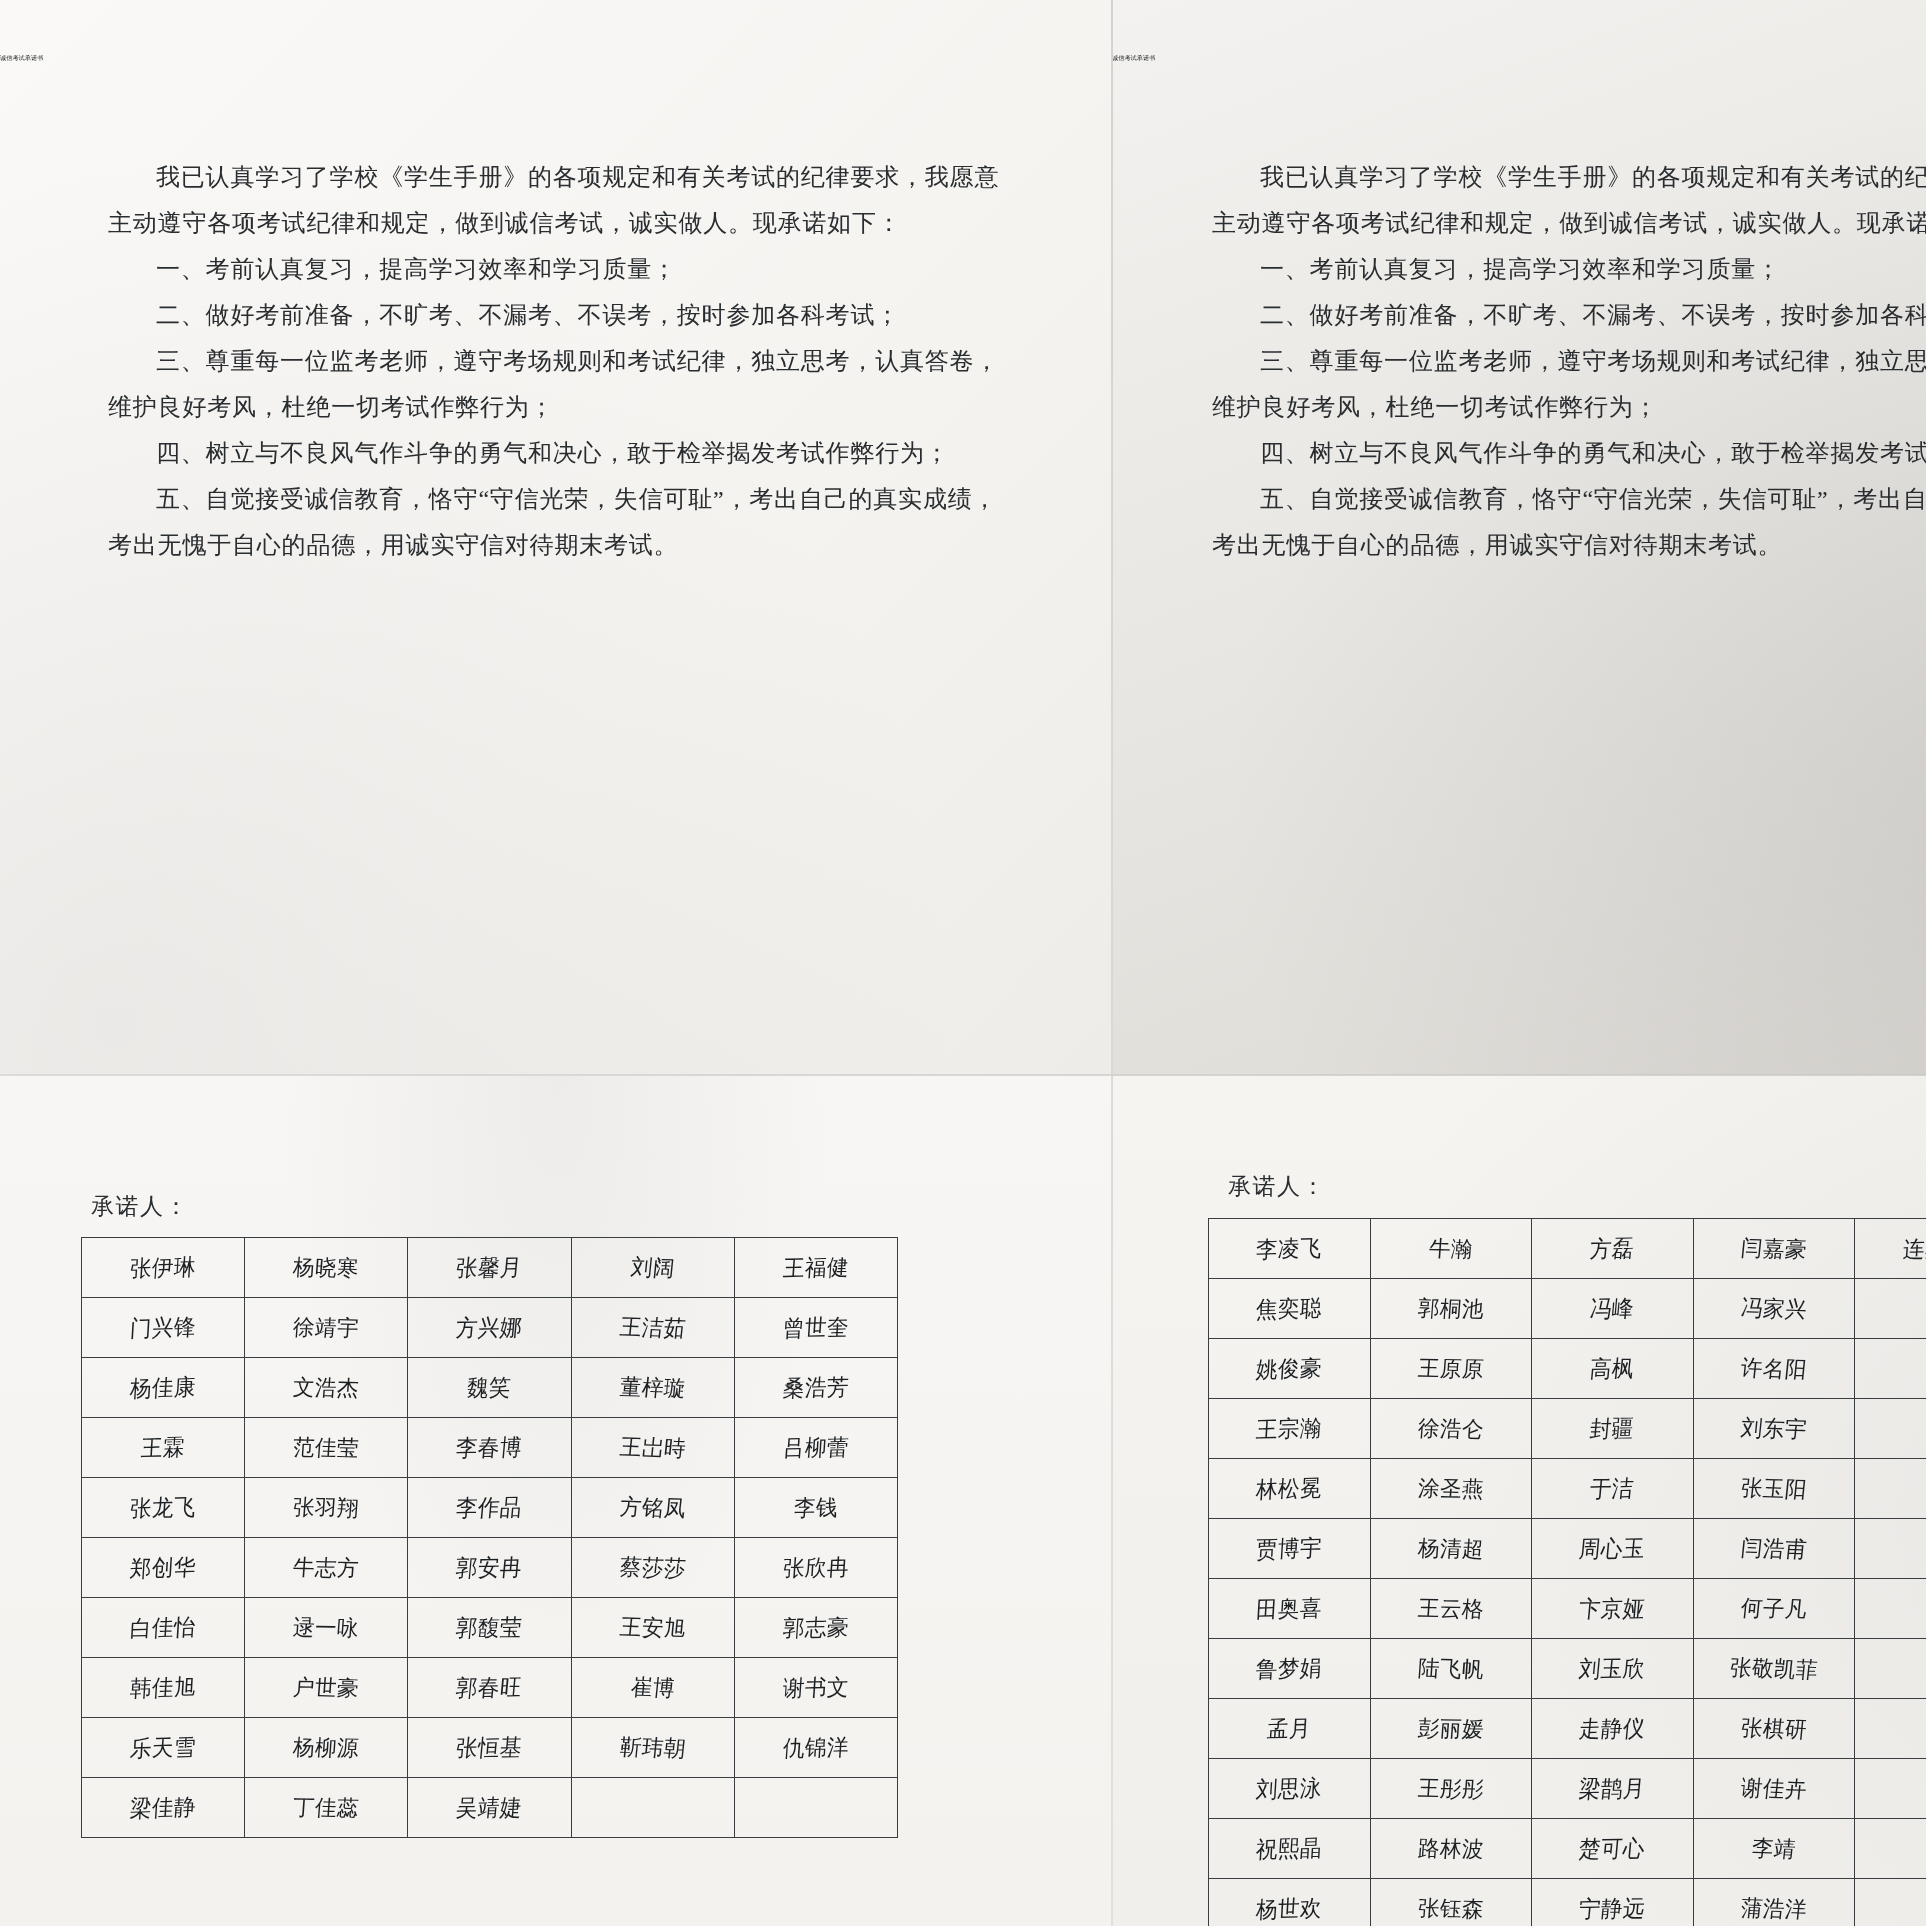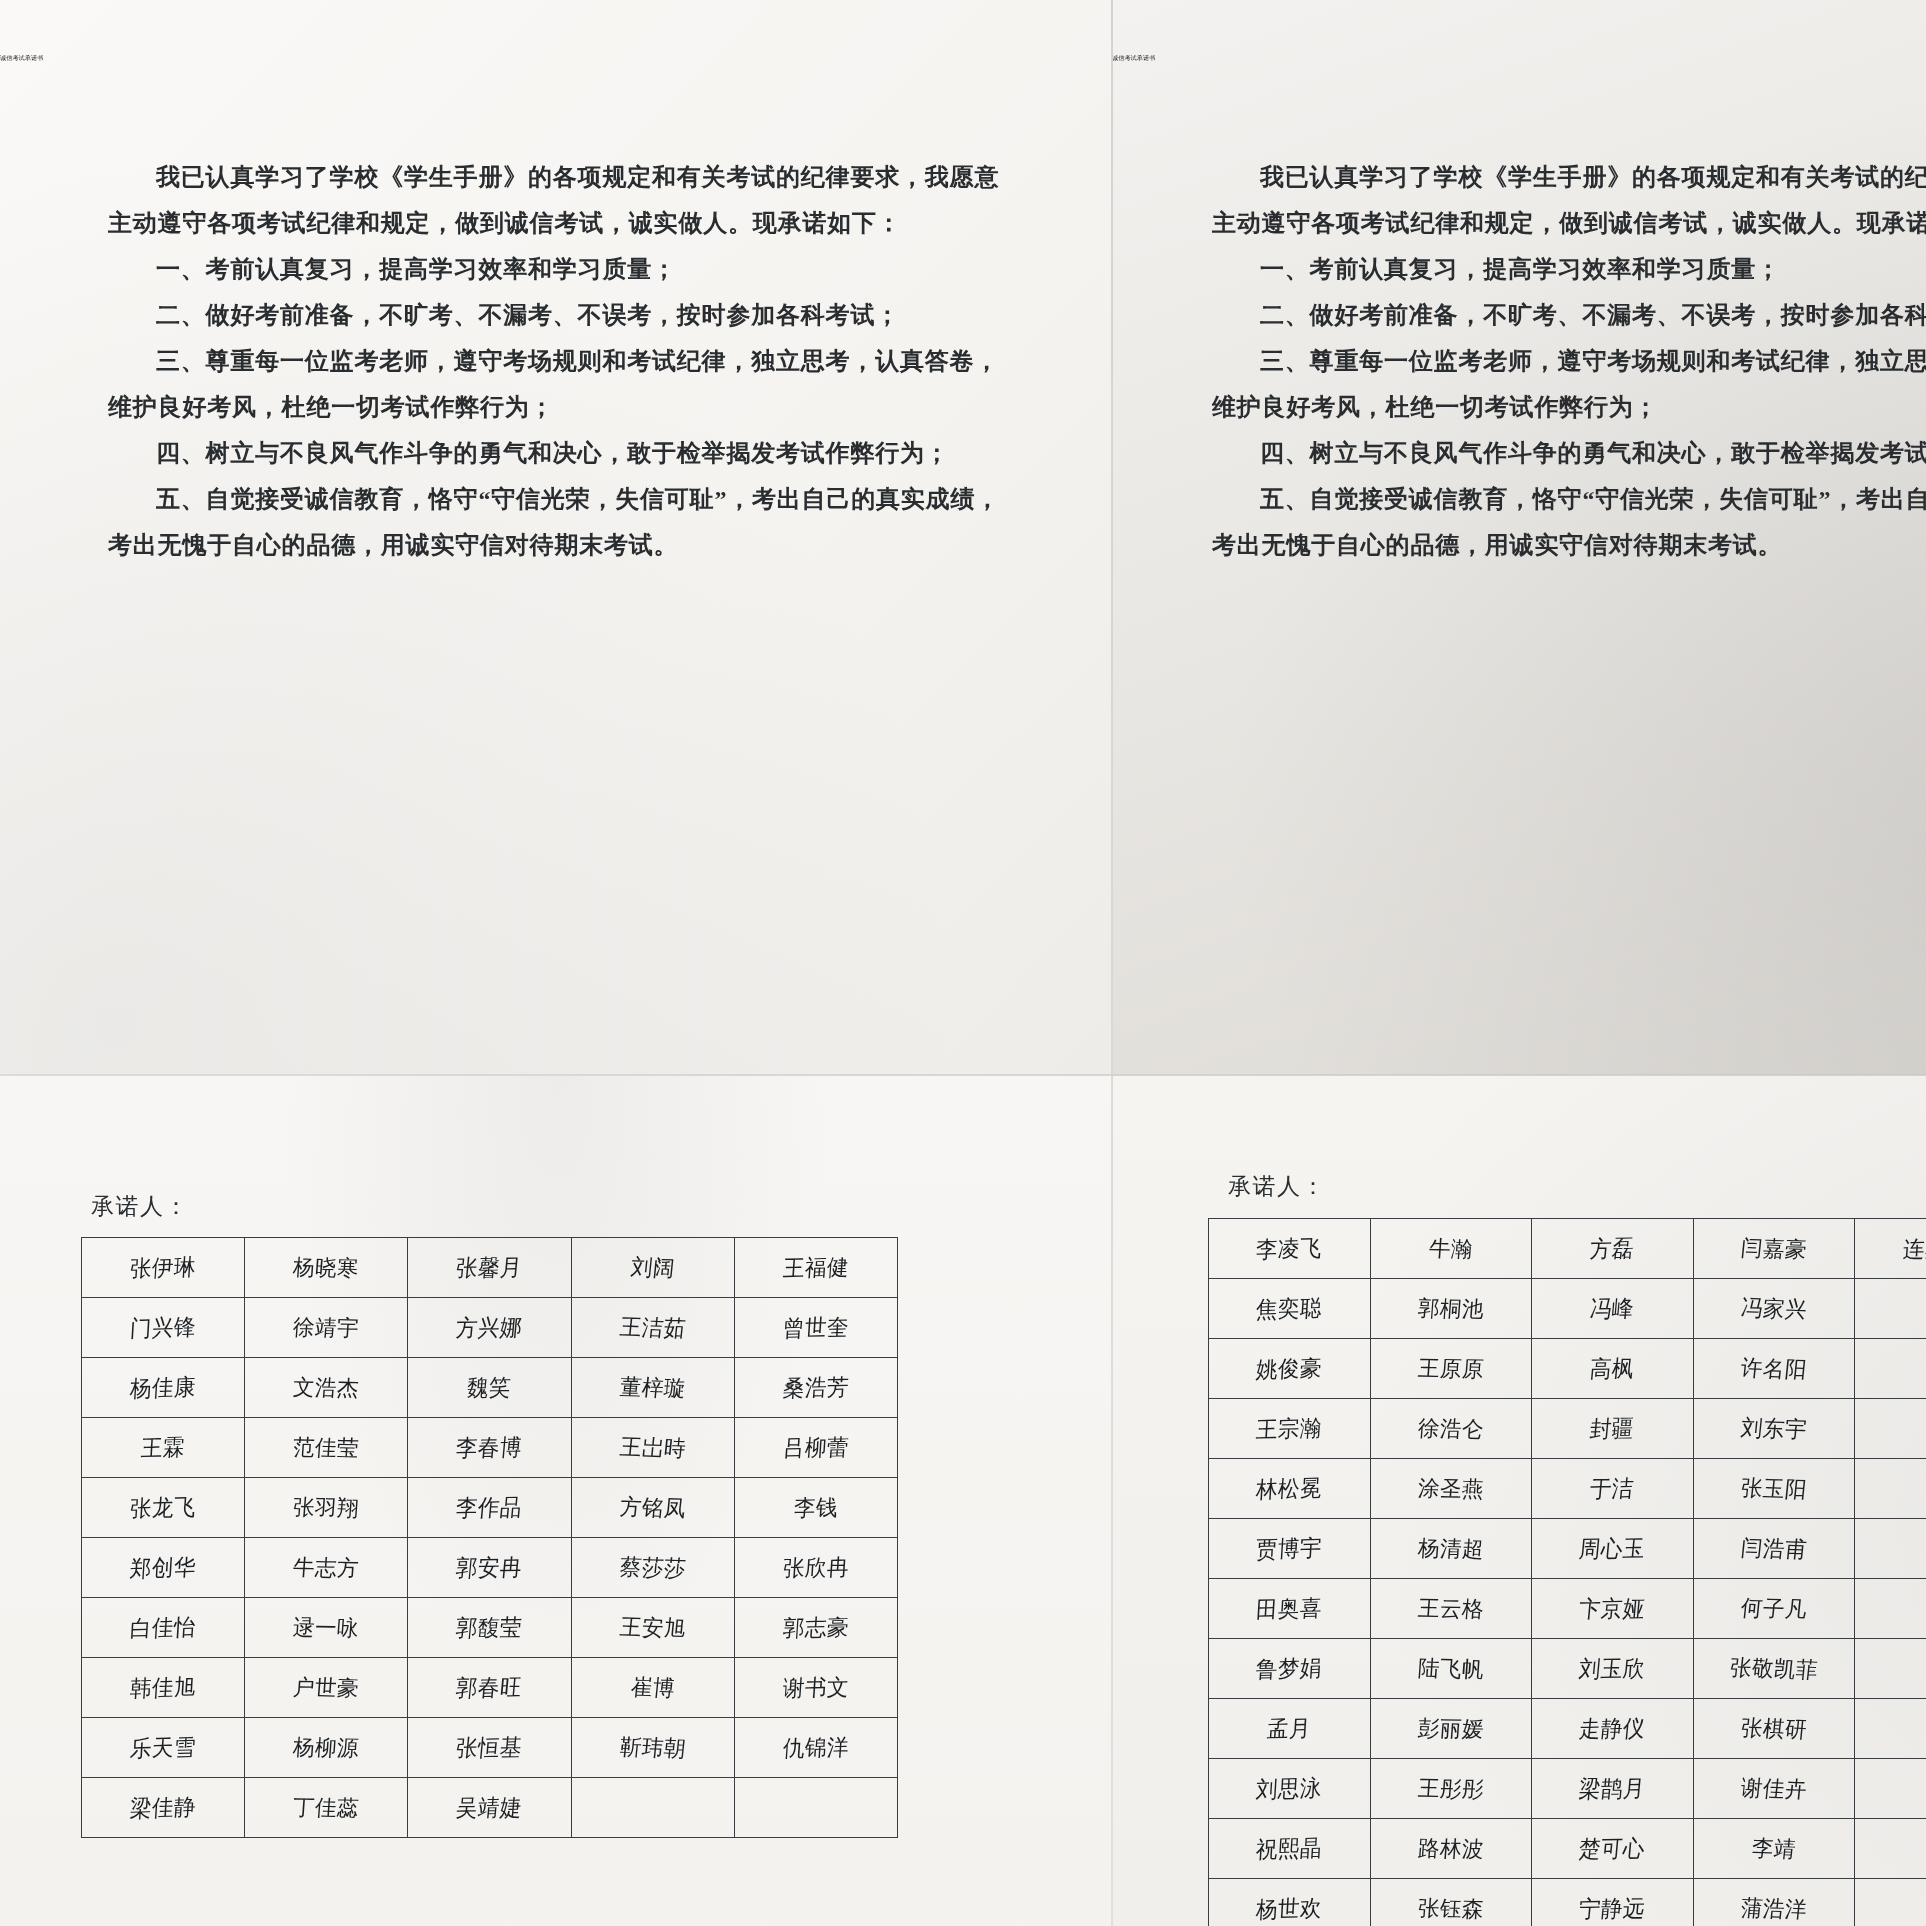--- a/index.html
+++ b/index.html
@@ -42,21 +42,21 @@
     color:#25282b;
     font-family:"Liberation Serif","DejaVu Serif",serif;
   }
   .doc-body{
     font-size:24px;
     line-height:46px;
     letter-spacing:0.8px;
     color:#2a2d30;
   }
   .doc-body p{margin:0;}
-  .ind{text-indent:48px;font-weight:bold;}
+  .ind{text-indent:48px;}
 
   
   .sig-label{
     font-family:"Liberation Sans","DejaVu Sans",sans-serif;
     font-size:23px;
     color:#2b2e31;
     letter-spacing:1.5px;
   }
   table.sigtable{
     border-collapse:collapse;

